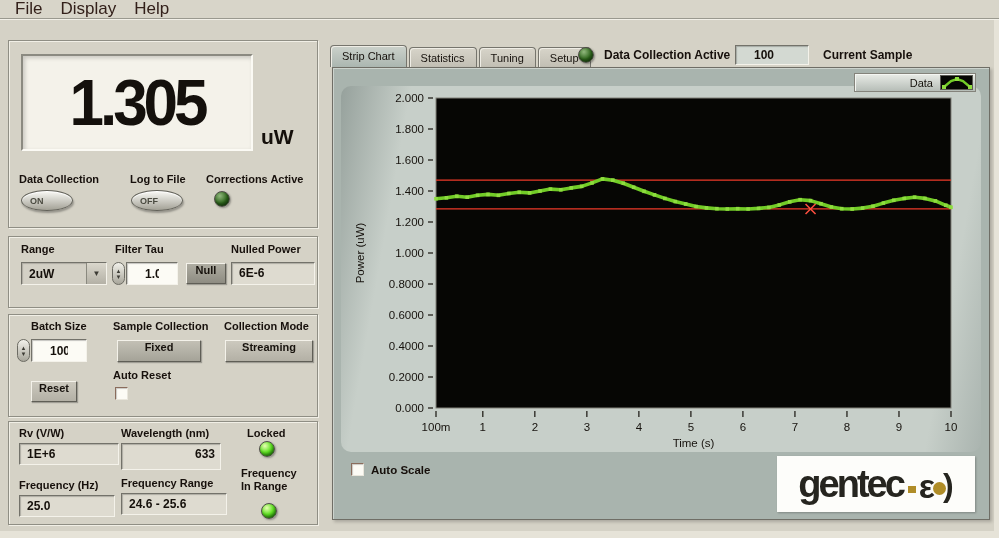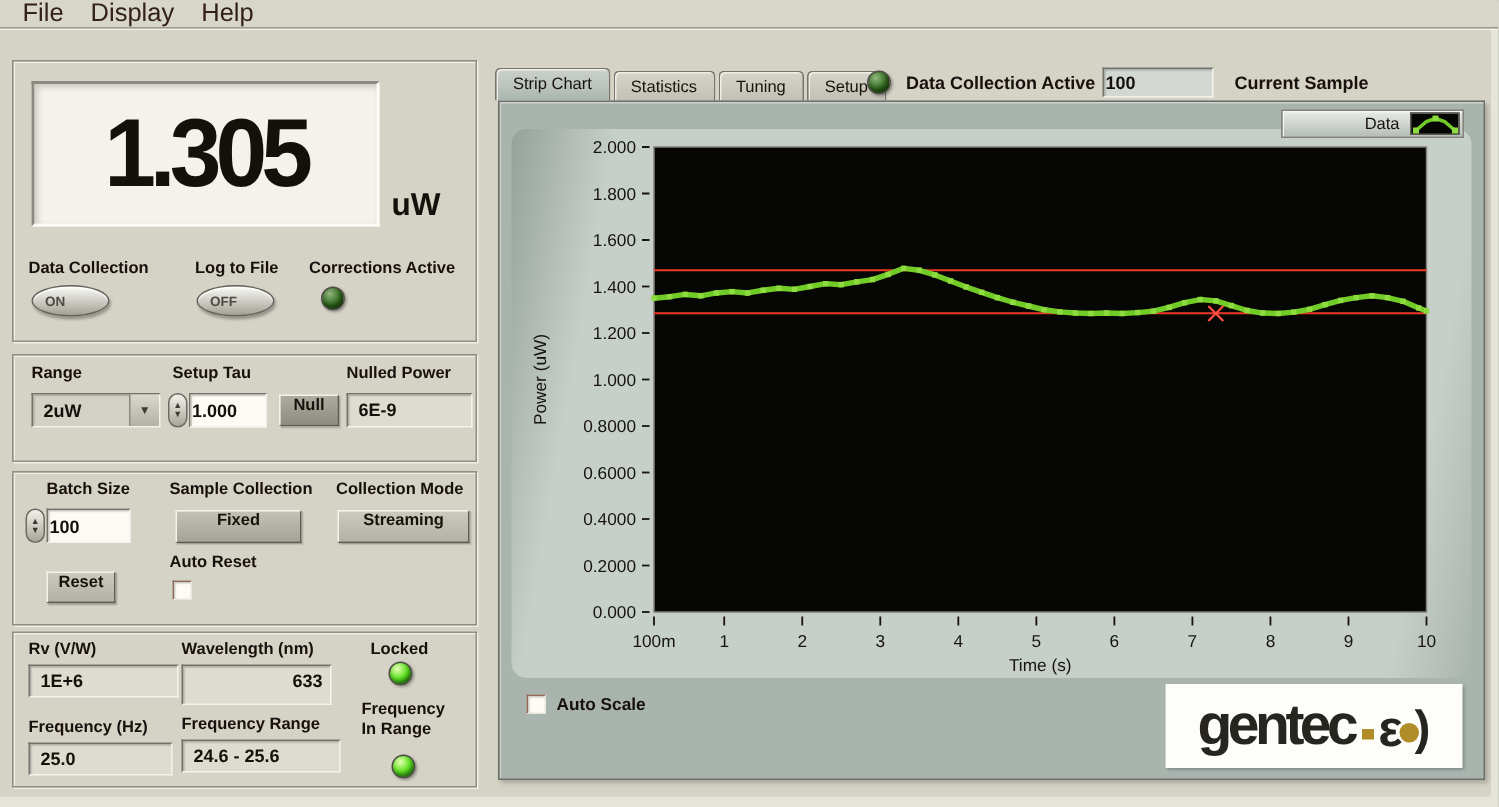--- a/index.html
+++ b/index.html
@@ -16,21 +16,21 @@
   
   .panel { position:absolute; background:#d5d2c6; border:1px solid #8f8e84;
     box-shadow: inset 1px 1px 0 #f1efe6, 1px 1px 0 #f1efe6; }
   .lbl { position:absolute; font-size:11px; font-weight:bold; color:#17100c; white-space:nowrap; }
 
   .sunken { border:1px solid; border-color:#73726a #f4f2ea #f4f2ea #73726a; box-shadow: inset 1px 1px 1px rgba(0,0,0,.22); }
 
   .disp { position:absolute; background:#dedbd0; font-size:12px; font-weight:bold; color:#15100b;
     padding:3px 5px 0 7px; }
   input.fld { position:absolute; background:#fcfbf5; font:bold 12px "Liberation Sans",sans-serif; color:#15100b;
-    padding:0 1px; outline:none; }
+    padding:0 18px; outline:none; }
 
   .btn { position:absolute; display:flex; align-items:flex-start; justify-content:center;
     font-size:11px; font-weight:bold; color:#17120d; background:linear-gradient(#ccc9be,#b3b0a5);
     border:1px solid; border-color:#f4f2ea #5f5e56 #5f5e56 #f4f2ea; box-shadow:1px 1px 1px rgba(0,0,0,.25); cursor:default; }
   .btn.dark { background:linear-gradient(#aeaca1,#8e8c82); }
   .btn.mid  { background:linear-gradient(#c3c0b5,#a5a398); }
 
   
   .lcd { position:absolute; left:12px; top:13px; width:232px; height:97px; background:#f4f2ea;
     border:2px solid; border-color:#8b8a81 #fbfaf4 #fbfaf4 #8b8a81; box-shadow:inset 2px 2px 4px rgba(0,0,0,.18);
@@ -134,41 +134,41 @@
     </div>
     <div class="switch" style="left:122px; top:149px;">
       <span class="state">OFF</span>
       <span class="arrow off"></span>
     </div>
     <span class="led dim" style="left:205px; top:150px;"></span>
   </div>
 
   <div class="panel" style="left:8px; top:236px; width:310px; height:72px;">
     <span class="lbl" style="left:12px; top:6px;">Range</span>
-    <span class="lbl" style="left:106px; top:6px;">Setup Tau</span>
+    <span class="lbl" style="left:106px; top:6px;">Filter Tau</span>
     <span class="lbl" style="left:222px; top:6px;">Nulled Power</span>
 
     <div class="dropdown" style="left:12px; top:25px; width:86px; height:23px;">
       <span class="val">2uW</span>
       <span class="dd-btn">
           <span>▼</span>
         </span>
     </div>
 
     <div class="spin" style="left:103px; top:25px;">
       <span>▲</span>
       <span>▼</span>
     </div>
     <input class="fld sunken" style="left: 117px; top: 25px; width: 52px; height: 23px;" value="1.000">
 
     <div class="btn dark" style="left:177px; top:26px; width:40px; height:21px;">
       <span>Null</span>
     </div>
 
-    <div class="disp sunken" style="left:222px; top:25px; width:84px; height:23px;">6E-9</div>
+    <div class="disp sunken" style="left:222px; top:25px; width:84px; height:23px;">6E-6</div>
   </div>
 
   <div class="panel" style="left:8px; top:314px; width:310px; height:103px;">
     <span class="lbl" style="left:22px; top:5px;">Batch Size</span>
     <span class="lbl" style="left:104px; top:5px;">Sample Collection</span>
     <span class="lbl" style="left:215px; top:5px;">Collection Mode</span>
 
     <div class="spin" style="left:8px; top:24px;">
       <span>▲</span>
       <span>▼</span>

